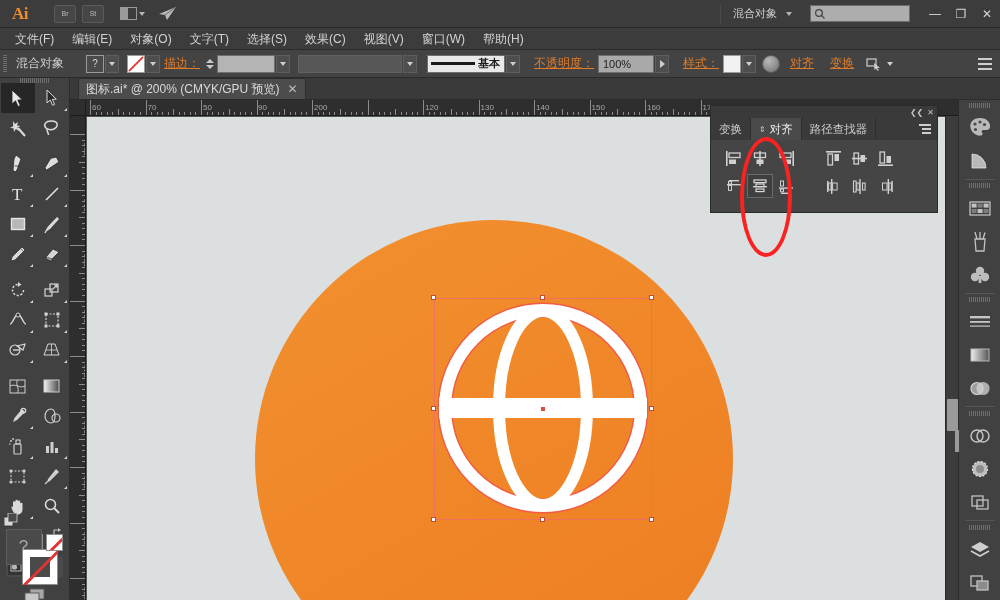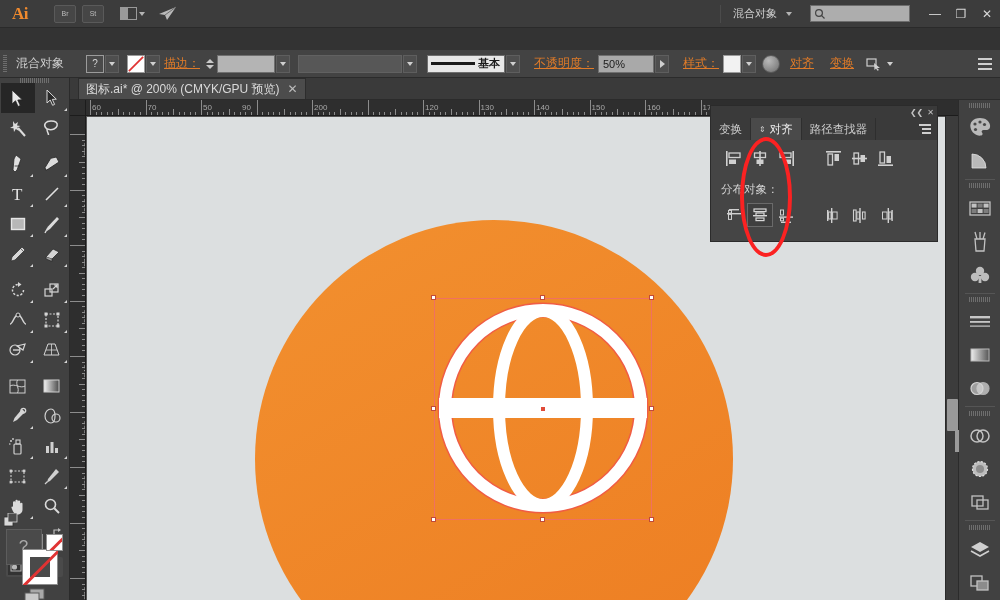--- a/index.html
+++ b/index.html
@@ -289,20 +289,31 @@
       </svg>
     </div>
 
     <div class="win-btns">
       <div class="win-btn">—</div>
       <div class="win-btn">❐</div>
       <div class="win-btn close">✕</div>
     </div>
   </div>
 
+  <div class="menubar">
+    <div class="menu-item">文件(F)</div>
+    <div class="menu-item">编辑(E)</div>
+    <div class="menu-item">对象(O)</div>
+    <div class="menu-item">文字(T)</div>
+    <div class="menu-item">选择(S)</div>
+    <div class="menu-item">效果(C)</div>
+    <div class="menu-item">视图(V)</div>
+    <div class="menu-item">窗口(W)</div>
+    <div class="menu-item">帮助(H)</div>
+  </div>
 
   <div class="optbar">
     <div class="grip">
         <span></span>
       </div>
     <div class="opt-label">混合对象</div>
 
     <div style="display:flex;align-items:center;margin-left:14px;">
       <div class="sw-box">
         <span>?</span>
@@ -342,21 +353,21 @@
 
     <div class="strokebar" style="margin-left:10px;">
       <div class="line"></div>
       <div class="txt">基本</div>
     </div>
     <div class="dd">
         <div class="caret"></div>
       </div>
 
     <div class="opt-link" style="margin-left:10px;">不透明度：</div>
-    <div class="field" style="width:56px;">50%</div>
+    <div class="field" style="width:56px;">100%</div>
     <div class="dd">
         <div class="caret" style="border:none;width:0;height:0;border-top:4px solid transparent;border-bottom:4px solid transparent;border-left:5px solid #cfcfcf;"></div>
       </div>
 
     <div class="opt-link" style="margin-left:10px;">样式：</div>
     <div class="sw-box" style="background:#f2f2f2;"></div>
     <div class="dd">
         <div class="caret"></div>
       </div>
 
@@ -696,21 +707,21 @@
         <div class="rtick" style="left: 136.55px; top: 12px; width: 1px; height: 4px;"></div>
         <div class="rtick" style="left: 142.1px; top: 12px; width: 1px; height: 4px;"></div>
         <div class="rtick" style="left: 147.65px; top: 12px; width: 1px; height: 4px;"></div>
         <div class="rtick" style="left: 153.2px; top: 12px; width: 1px; height: 4px;"></div>
         <div class="rtick" style="left: 158.75px; top: 9px; width: 1px; height: 7px;"></div>
         <div class="rtick" style="left: 164.3px; top: 12px; width: 1px; height: 4px;"></div>
         <div class="rtick" style="left: 169.85px; top: 12px; width: 1px; height: 4px;"></div>
         <div class="rtick" style="left: 175.4px; top: 12px; width: 1px; height: 4px;"></div>
         <div class="rtick" style="left: 180.95px; top: 12px; width: 1px; height: 4px;"></div>
         <div class="rtick" style="left: 186.5px; top: 0px; width: 1px; height: 16px;"></div>
-        <div class="rlabel" style="left: 172px; top: 3px; text-align: center;">90</div>
+        <div class="rlabel" style="left: 188px; top: 3px; text-align: center;">90</div>
         <div class="rtick" style="left: 192.05px; top: 12px; width: 1px; height: 4px;"></div>
         <div class="rtick" style="left: 197.6px; top: 12px; width: 1px; height: 4px;"></div>
         <div class="rtick" style="left: 203.15px; top: 12px; width: 1px; height: 4px;"></div>
         <div class="rtick" style="left: 208.7px; top: 12px; width: 1px; height: 4px;"></div>
         <div class="rtick" style="left: 214.25px; top: 9px; width: 1px; height: 7px;"></div>
         <div class="rtick" style="left: 219.8px; top: 12px; width: 1px; height: 4px;"></div>
         <div class="rtick" style="left: 225.35px; top: 12px; width: 1px; height: 4px;"></div>
         <div class="rtick" style="left: 230.9px; top: 12px; width: 1px; height: 4px;"></div>
         <div class="rtick" style="left: 236.45px; top: 12px; width: 1px; height: 4px;"></div>
         <div class="rtick" style="left: 242px; top: 0px; width: 1px; height: 16px;"></div>
@@ -996,21 +1007,20 @@
         </div>
         <div class="al-btn">
           <svg width="18" height="17" viewBox="0 0 18 17">
               <rect x="1" y="14.4" width="15" height="1.6" fill="#d0d0d0"></rect>
               <rect x="3" y="2" width="4.5" height="11" fill="none" stroke="#d0d0d0" stroke-width="1.3"></rect>
               <rect x="9.5" y="6" width="4.5" height="7" fill="#d0d0d0"></rect>
             </svg>
         </div>
       </div>
 
-      <div class="sec-title" style="margin-top:12px;">分布对象：</div>
       <div class="icon-row">
         <div class="al-btn">
           <svg width="18" height="17" viewBox="0 0 18 17">
               <rect x="4" y="2" width="10" height="1.4" fill="#d0d0d0"></rect>
               <rect x="2" y="6" width="14" height="1.4" fill="#d0d0d0"></rect>
               <rect x="3.5" y="3.4" width="3" height="2.6" fill="none" stroke="#d0d0d0" stroke-width="1"></rect>
               <rect x="3.5" y="7.4" width="3" height="5" fill="none" stroke="#d0d0d0" stroke-width="1"></rect>
             </svg>
         </div>
         <div class="al-btn boxed">

